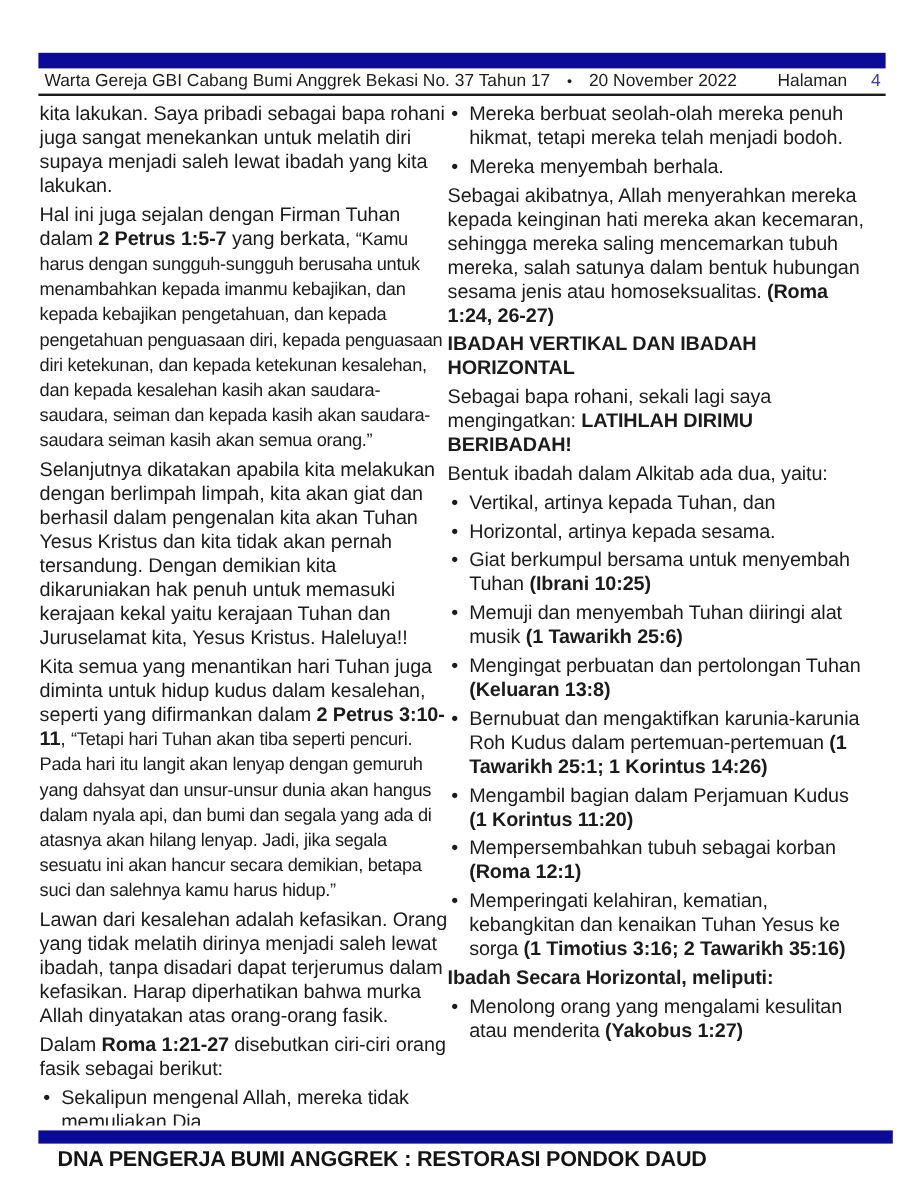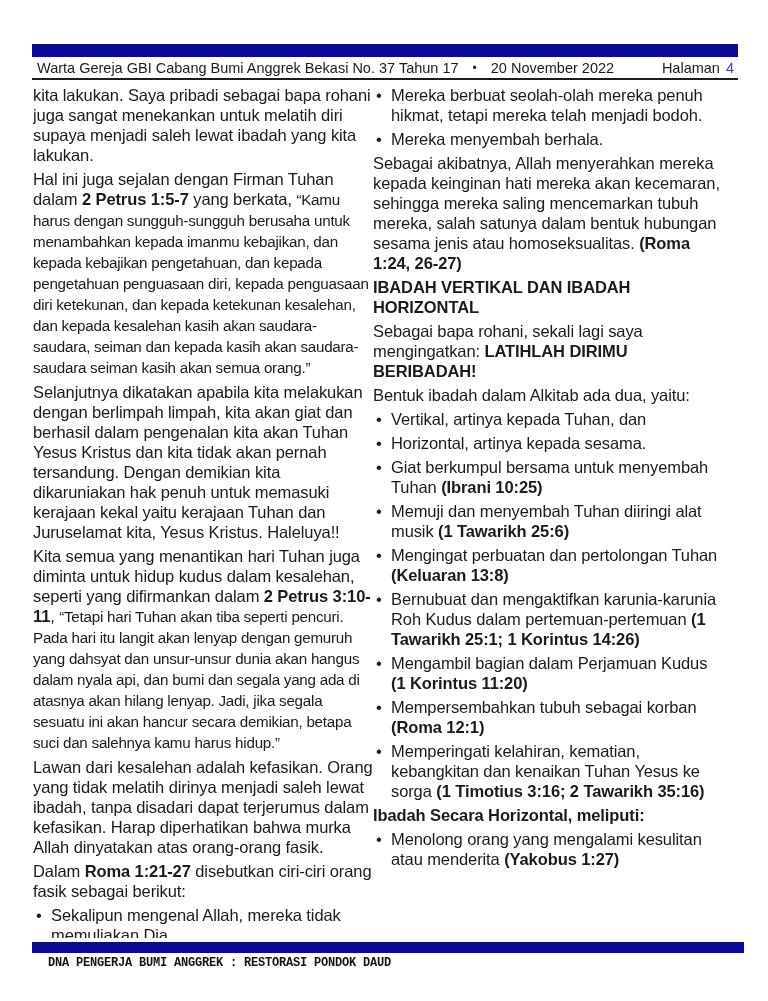--- a/index.html
+++ b/index.html
@@ -18,21 +18,21 @@
   }
   .header-row{
     position:absolute;left:32px;top:57px;width:706px;height:21px;
     border-bottom:2px solid #1c1c1c;
     display:flex;align-items:center;
     font-size:14.5px;color:#1c1c1c;white-space:nowrap;
   }
   .header-row .mast{padding-left:5px;}
   .header-row .sep{padding:0 14px;font-size:12px;}
   .header-row .spacer{flex:1;}
-  .header-row .pg-label{margin-right:6px;}
+  .header-row .pg-label{margin-right:20px;}
   .header-row .pg-num{color:#3a3abd;margin-right:4px;}
   
   .columns{
     position:absolute;left:33px;top:85px;width:705px;height:853px;
     display:flex;overflow:hidden;
     font-size:16.5px;line-height:20px;letter-spacing:-0.1px;color:#1b1b1b;
   }
   .col-left{width:340px;flex:none;}
   .col-right{width:352px;flex:none;}
   .block{margin:0 0 4px 0;}
@@ -42,23 +42,22 @@
   .block.bullet .btext{flex:1;}
   .b{font-weight:700;}
   .i{font-size:15.2px;letter-spacing:-0.25px;}
   
   .footer-bar{
     position:absolute;left:32px;top:942px;width:712px;height:11px;
     background:#0b0b97;
   }
   .footer-text{
     position:absolute;left:48px;top:956px;width:700px;
-    font-size:12px;font-weight:700;letter-spacing:-0.2px;color:#141414;
+    font-size:18px;font-weight:700;letter-spacing:-0.2px;color:#141414;
     white-space:nowrap;
-    font-family:Liberation Mono, monospace;
   }
 </style>
 </head>
 <body>
 
 <div class="page">
 
   <div class="header-bar"></div>
 
   <div class="header-row">

